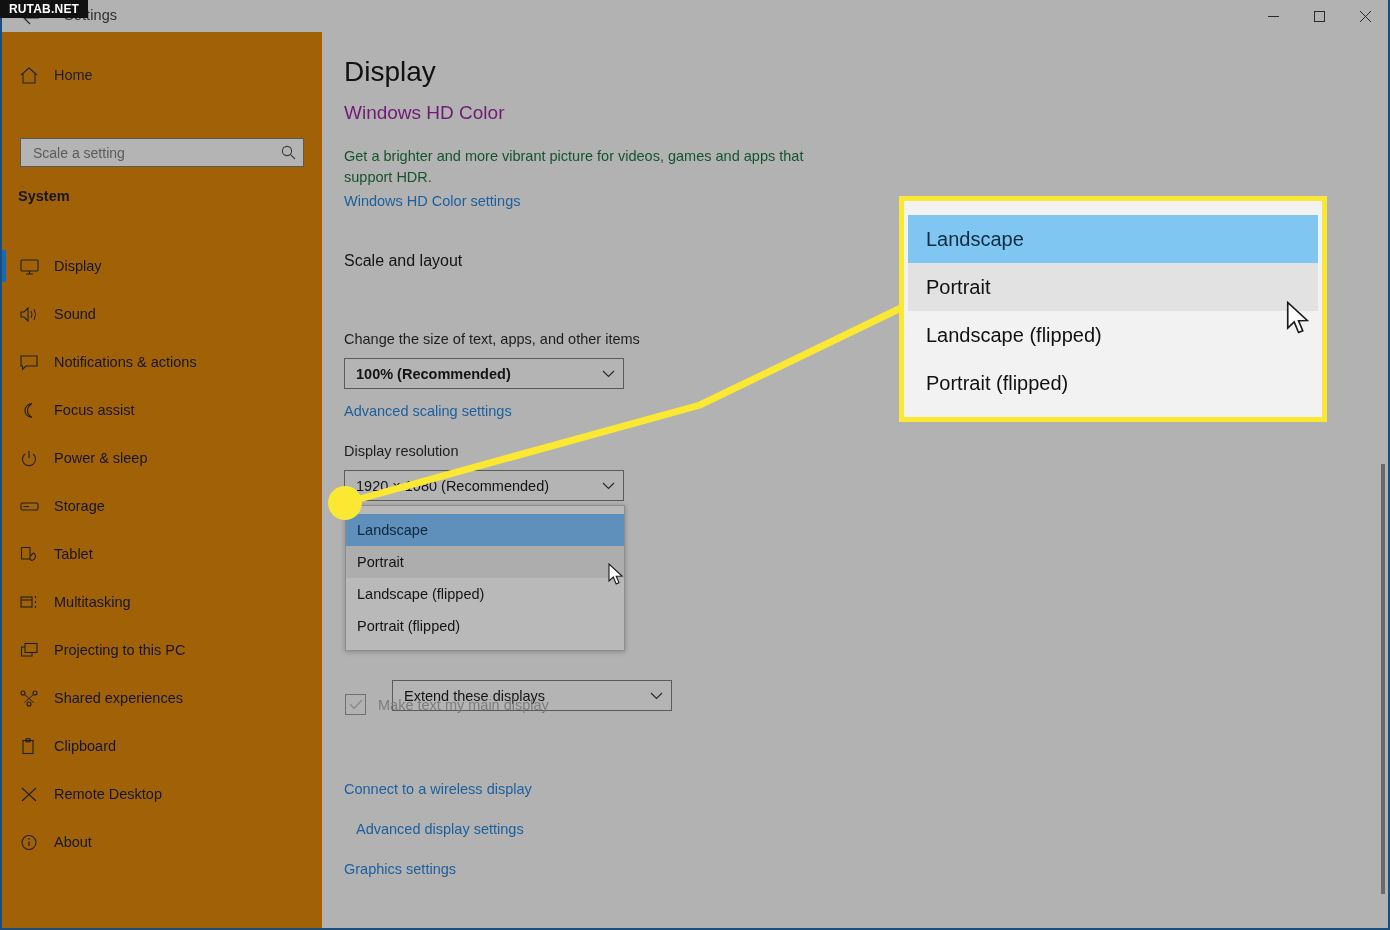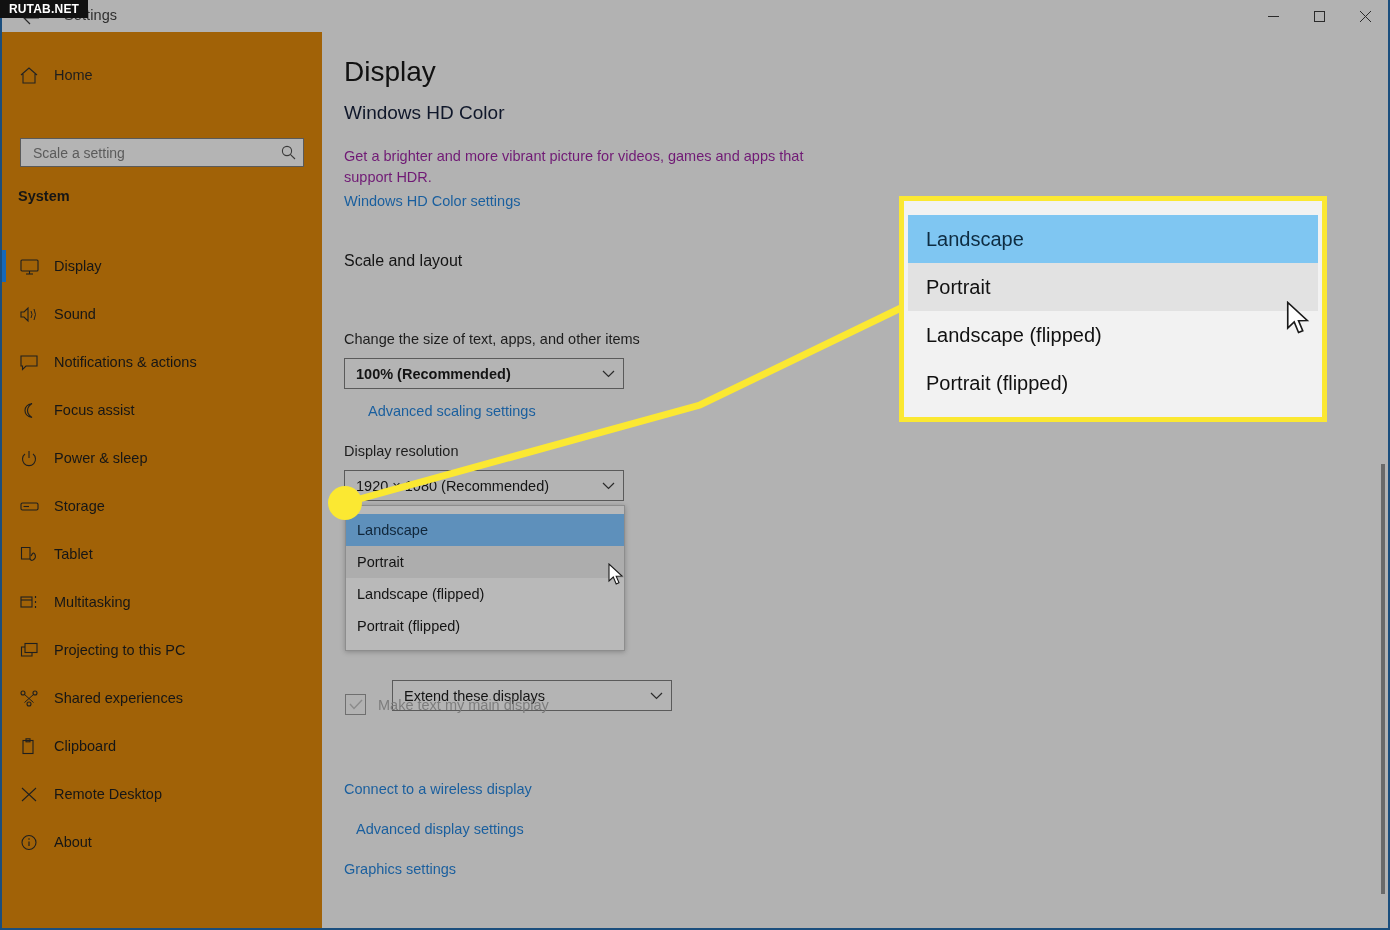--- a/index.html
+++ b/index.html
@@ -87,24 +87,24 @@
     content:""; position:absolute; left:0; top:8px; width:4px; height:32px;
     background:#1668b8;
   }
 
   
   .content{
     position:absolute; left:322px; top:32px; width:1066px; height:896px;
     background:#b2b2b2; overflow:hidden;
   }
   .h1{position:absolute; left:22px; top:24px; font-size:28px; font-weight:300; color:#111;}
-  .h2{position:absolute; left:22px; top:70px; font-size:19px; font-weight:400; color:#0f172a;}
+  .h2{position:absolute; left:22px; top:70px; font-size:19px; font-weight:400; color:#701a75;}
   .desc{
     position:absolute; left:22px; top:114px; width:500px;
-    font-size:14.5px; line-height:21px; color:#701a75;
+    font-size:14.5px; line-height:21px; color:#14532d;
   }
   .lnk{font-size:14.5px; color:#1a5f9e; cursor:pointer;}
   .link-hd{position:absolute; left:22px; top:161px;}
 
   .h2b{position:absolute; left:22px; top:220px; font-size:16px; font-weight:400; color:#141414;}
 
   .field-lbl{position:absolute; font-size:14.5px; color:#1d1d1d;}
   .combo{
     position:absolute; width:280px; height:31px;
     background:#b4b4b4; border:1px solid #5a5a5a;
@@ -379,21 +379,21 @@
 
     <div class="field-lbl" style="left:22px; top:299px;">Change the size of text, apps, and other items</div>
     <div class="combo" style="left:22px; top:326px;font-weight:bold;">
       <span class="val">100% (Recommended)</span>
       <span class="chev">
         <svg width="13" height="8" viewBox="0 0 13 8">
             <path d="M1 1 L6.5 6.5 L12 1" fill="none" stroke="currentColor" stroke-width="1.2"></path>
           </svg>
       </span>
     </div>
-    <div class="lnk" style="position:absolute; left:22px; top:371px;margin-left:24px;">Advanced scaling settings</div>
+    <div class="lnk" style="position:absolute; left:22px; top:371px;">Advanced scaling settings</div>
 
     <div class="field-lbl" style="left:22px; top:411px;">Display resolution</div>
     <div class="combo" style="left:22px; top:438px;">
       <span class="val">1920 × 1080 (Recommended)</span>
       <span class="chev">
         <svg width="13" height="8" viewBox="0 0 13 8">
             <path d="M1 1 L6.5 6.5 L12 1" fill="none" stroke="currentColor" stroke-width="1.2"></path>
           </svg>
       </span>
     </div>

